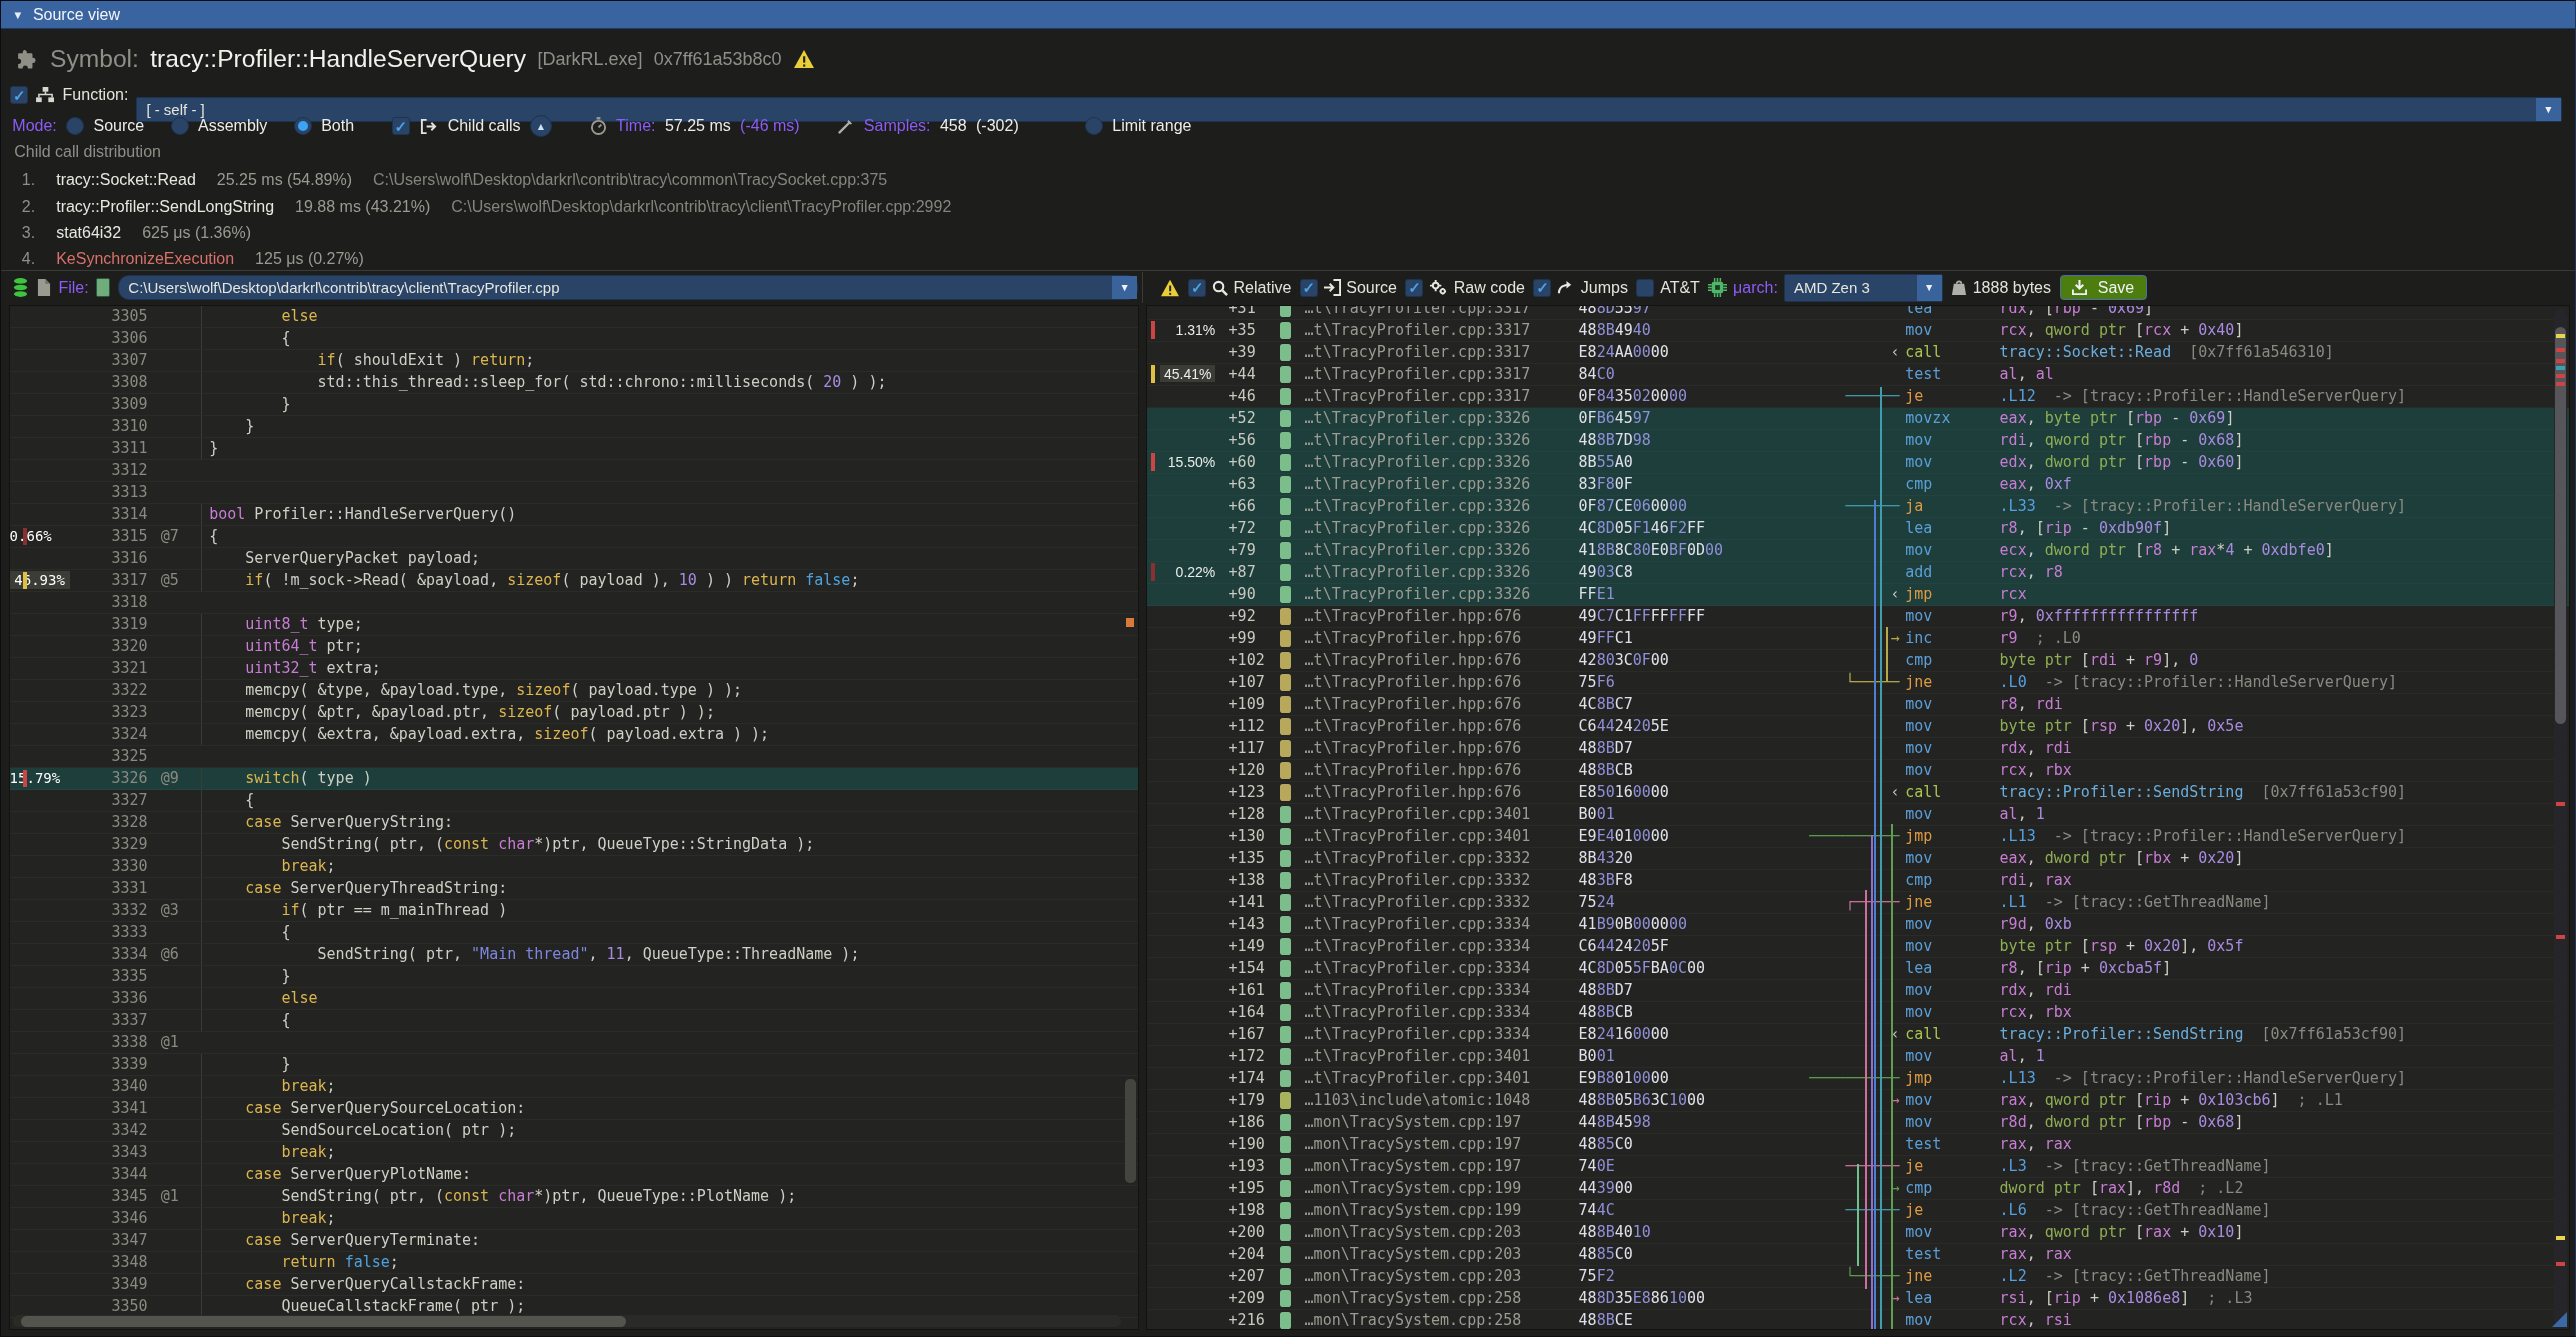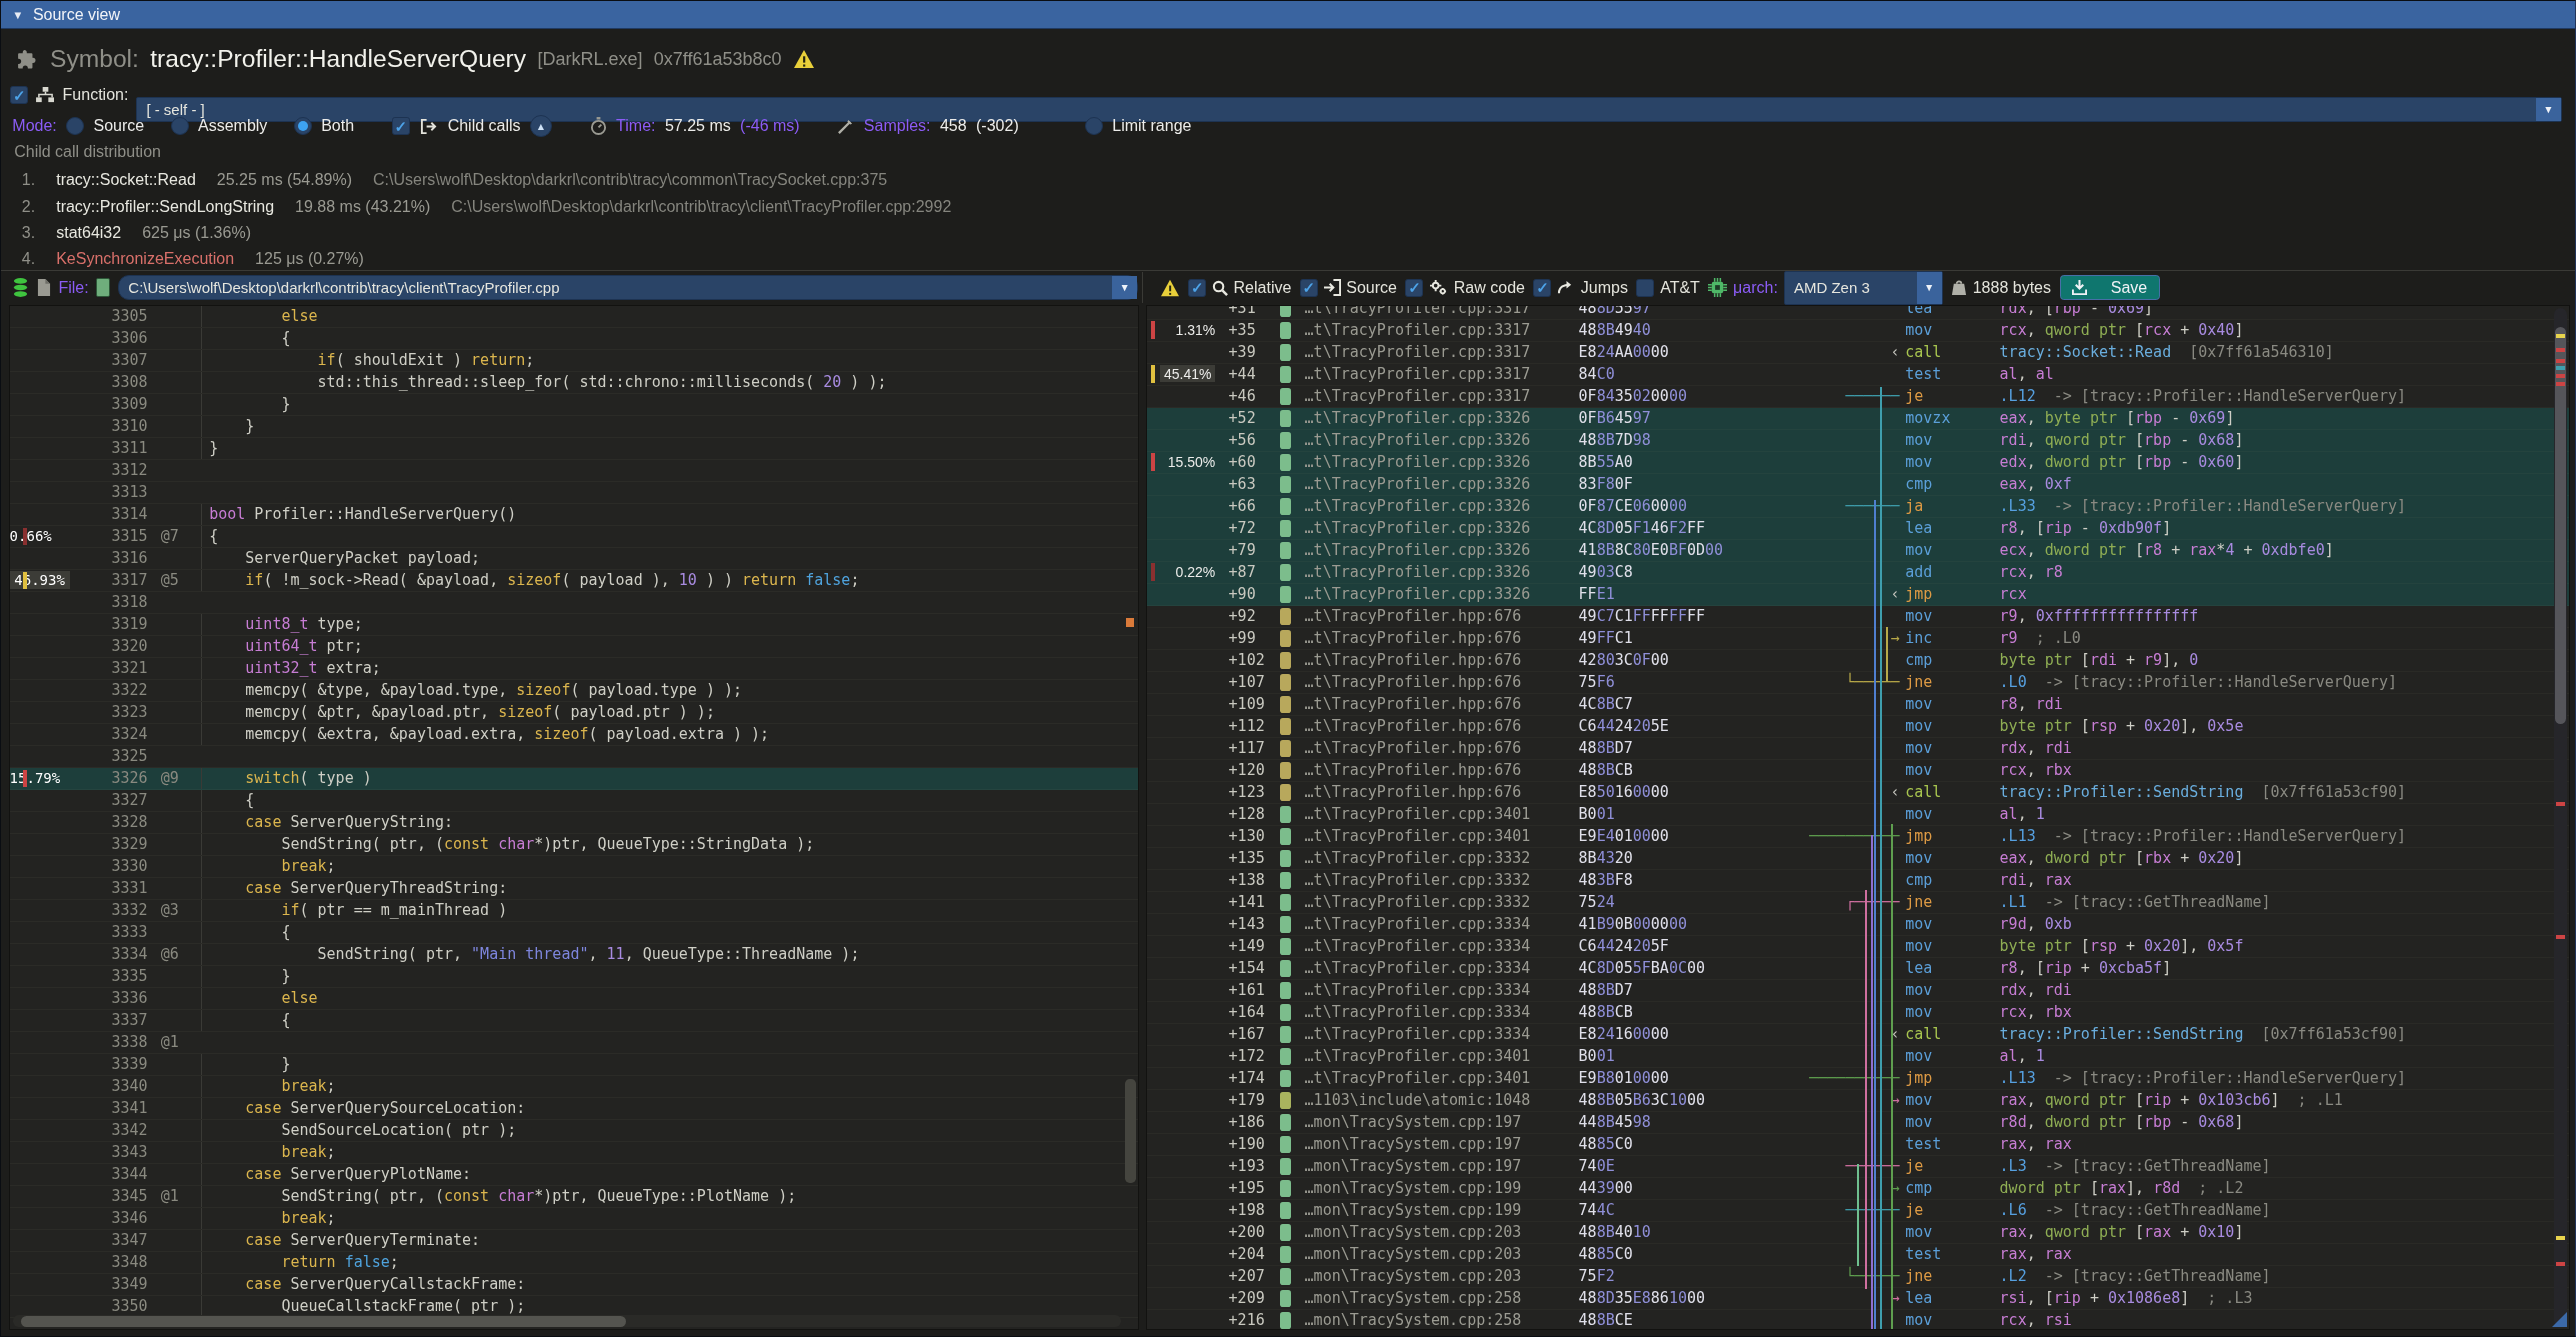--- a/index.html
+++ b/index.html
@@ -42,22 +42,22 @@
   .cc-path { color:#85857e; }
   .hdr-sep { position:absolute; left:0; right:0; top:269px; height:0.9px; background:#3a3a36; }
 
   
   .filebar { position:absolute; left:0; right:0; top:271px; height:31px; display:flex; align-items:center; }
   .fb-left { display:flex; align-items:center; gap:7.6px; padding-left:11.3px; width:1137px; }
   .file-combo { flex:1; height:25.5px;border-radius:11px; }
   .swatch { width:14px; height:19px; background:#6fae7c; border:0.9px solid #2d5738; border-radius:1.9px; }
   .vsep { width:0.9px; height:31px; background:#3a3a36; margin:0 3.8px; }
   .fb-right { display:flex; align-items:center; gap:8.5px; padding-left:13.2px; font-size:16px; color:#e4e4dc; }
-  .uarch-combo { width:159px; height:34px; }
-  .savebtn { background:#0f766e; border:0.9px solid #486fa8; border-radius:3.8px; height:25.5px; display:flex; align-items:center; gap:24px; padding:0 11.3px; color:#f0f2f6; font-size:16px; }
+  .uarch-combo { width:159px; height:28px; }
+  .savebtn { background:#4d7c0f; border:0.9px solid #486fa8; border-radius:3.8px; height:25.5px; display:flex; align-items:center; gap:11px; padding:0 11.3px; color:#f0f2f6; font-size:16px; }
   .tool-group { display:flex; align-items:center; gap:5.7px; }
 
   
   .pane { position:absolute; top:304px; bottom:5.7px; background:#232321; border:0.9px solid #121210; overflow:hidden; }
   .src-pane { left:7.6px; width:1130px; }
   .asm-pane { left:1145px; width:1424px; }
   .mono { font-family:"DejaVu Sans Mono", monospace; font-size:15px; }
 
   
   .s-row { display:flex; height:22px; line-height:21px; border-bottom:0.9px solid rgba(140,140,120,0.08); align-items:center; position:relative; }

